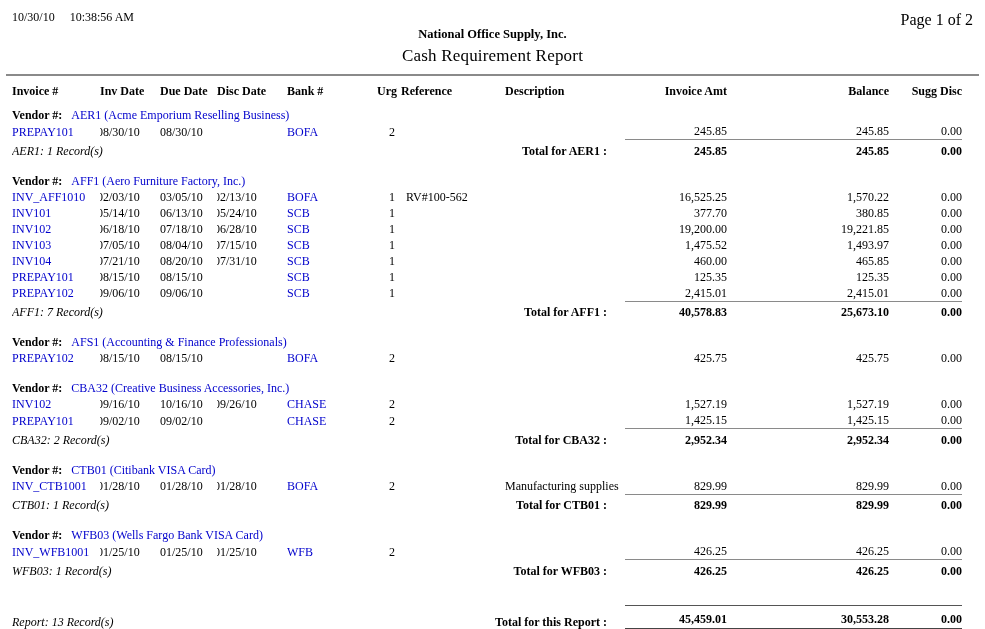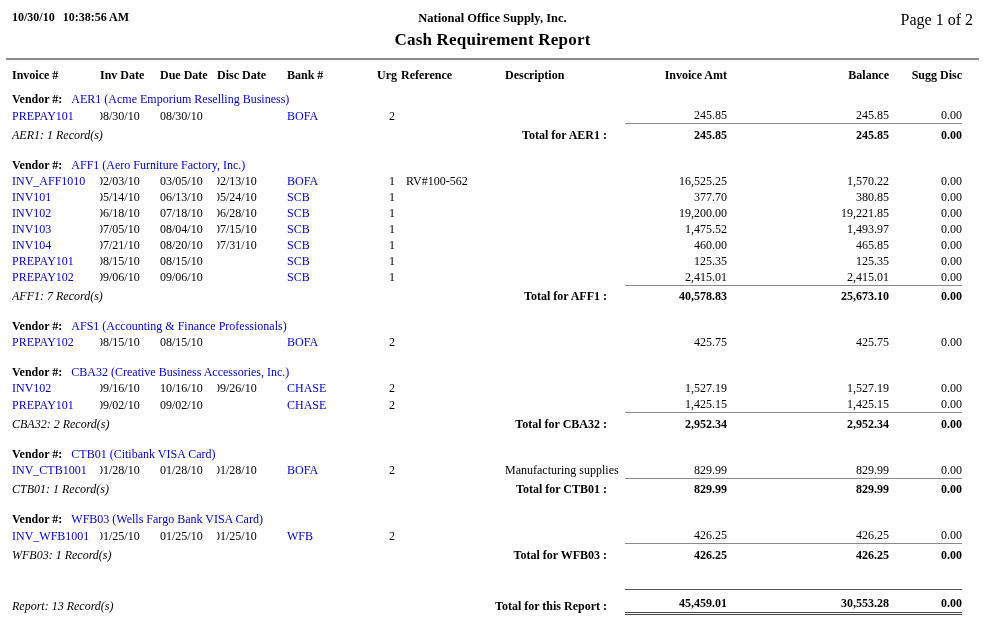--- a/index.html
+++ b/index.html
@@ -10,23 +10,23 @@
     font-size: 12px; color: #000;
     overflow: hidden;
   }
   .report { width: 985px; padding: 8px 0 0 0; }
 
   
   .hdr { display: flex; padding: 2px 12px 0 12px; }
   .hdr-left  { width: 300px; }
   .hdr-center{ flex: 1; text-align: center; }
   .hdr-right { width: 300px; text-align: right; }
-  .hdr-datetime { display: flex; gap: 8px; margin-bottom: 6px; font-weight: bold; }
-  .company { font-weight: bold; font-size: 12.5px; margin-top: 1px; }
-  .title   { font-weight: bold; font-size: 17px; margin-top: 4px; letter-spacing: .2px; }
+  .hdr-datetime { display: flex; gap: 15px; margin-bottom: 6px; }
+  .company { font-weight: bold; font-size: 12.5px; margin-top: 17px; }
+  .title   { font-weight: normal; font-size: 17px; margin-top: 4px; letter-spacing: .2px; }
   .pagelbl { font-size: 16px; margin-top: 1px; }
   .rule { border-top: 2px solid #8a8a8a; margin: 8px 6px 0 6px; }
 
   
   table { border-collapse: collapse; table-layout: fixed; width: 950px; margin: 6px 0 0 12px; }
   td, th { font-size: 12px; line-height: 16px; height: 16px; padding: 0;
            white-space: nowrap; overflow: hidden; vertical-align: bottom; text-align: left; }
   thead th { font-weight: bold; padding-bottom: 7px; height: 24px; margin-top: 12px; }
   th.r, td.r { text-align: right; }
   .link { color: #0000cc; }

